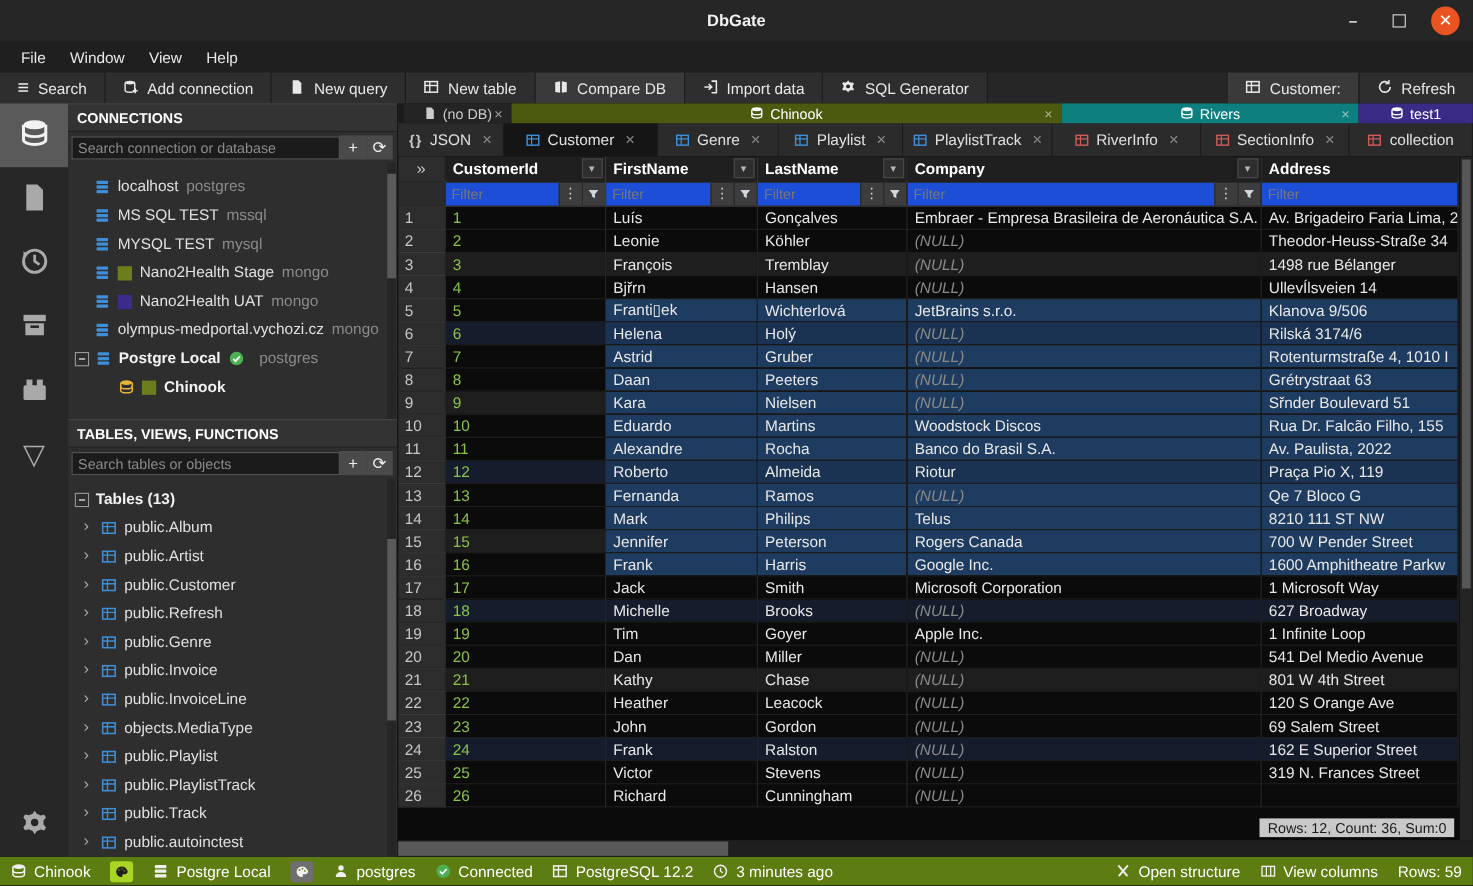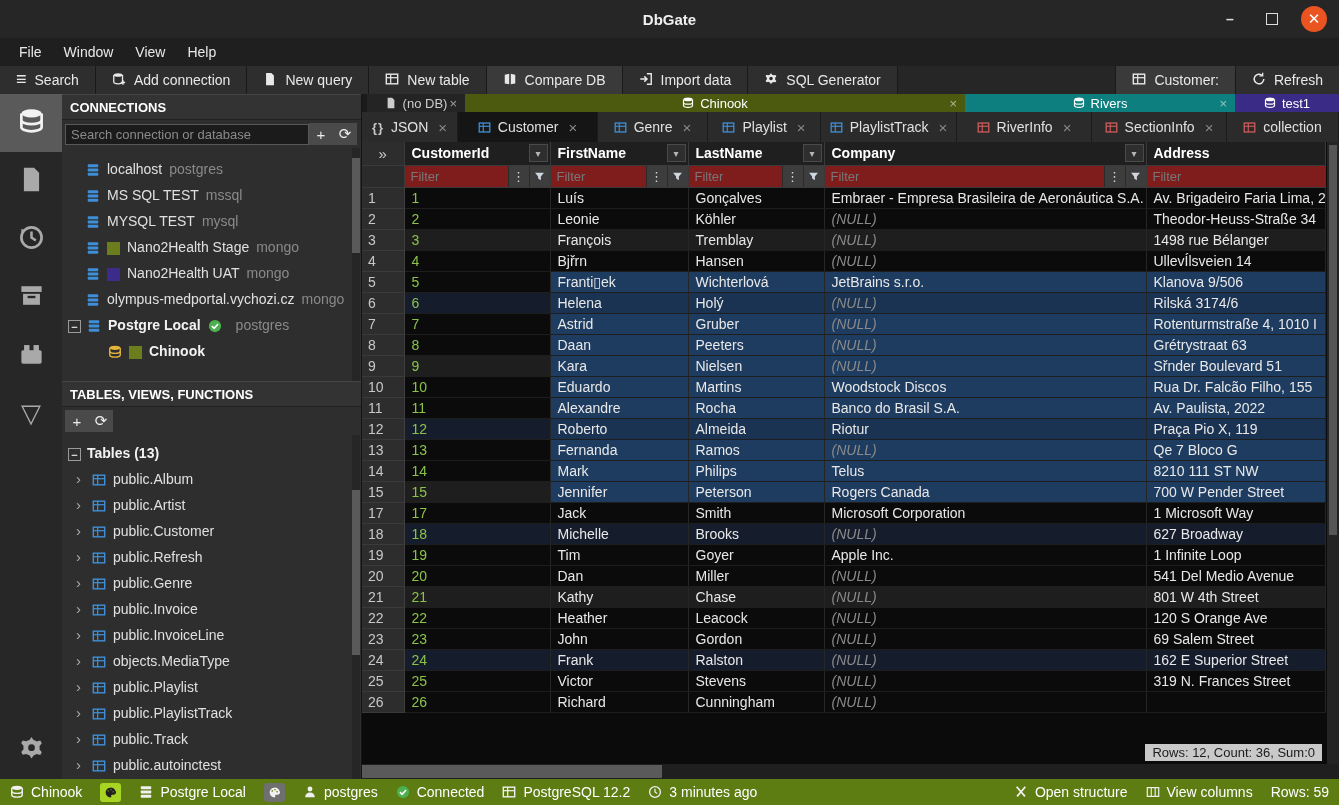--- a/index.html
+++ b/index.html
@@ -66,21 +66,21 @@
 
   
   .gridwrap { position:relative; flex:1; background:#0b0b0b; overflow:hidden; }
   table { border-collapse:collapse; table-layout:fixed; width:963px; }
   th, td { overflow:hidden; white-space:nowrap; }
   thead th { height:23px; background:#1f1f1f; color:#fff; font-weight:bold; text-align:left; padding:0 7px; border-right:1px solid #3a3a3a; border-bottom:1px solid #3a3a3a; font-size:14px; position:relative; }
   th.rownum-h { background:#2d2d2d; color:#ccc; text-align:center; padding:0; font-weight:normal; font-size:15px; }
   .hdr-btn { position:absolute; right:2px; top:2px; width:19px; height:18px; background:#2e2e2e; border:1px solid #4a4a4a; color:#b5b5b5; display:flex; align-items:center; justify-content:center; font-size:10px; font-weight:normal; }
   td.filter-cell { height:22px; background:#2b2b2b; border-right:1px solid #3a3a3a; border-bottom:1px solid #3a3a3a; padding:0; }
   .filter-inner { display:flex; height:100%; align-items:stretch; }
-  .filter-input { flex:1; min-width:0; background:#7f1d1d; border:none; outline:none; color:#ddd; font-size:13px; padding:0 6px; }
+  .filter-input { flex:1; min-width:0; background:#1d4ed8; border:none; outline:none; color:#ddd; font-size:13px; padding:0 6px; }
   .filter-input::placeholder { color:#777; }
   .f-btn { width:21px; flex:none; background:#3d3d3d; border-left:1px solid #2a2a2a; color:#cfd6de; display:flex; align-items:center; justify-content:center; font-size:12px; }
   tbody td { height:21px; border-right:1px solid #262626; border-bottom:1px solid #1e1e1e; padding:0 7px; font-size:14px; color:#e8e8e8; background:#0b0b0b; }
   td.rownum { background:#2d2d2d; color:#c8c8c8; border-right:1px solid #404040; border-bottom:1px solid #3a3a3a; padding-left:6px; }
   td.idcell { color:#8bc34a; }
   td.nullv { color:#8a8a8a; font-style:italic; }
   td.cA { background:#1e1e1e; }
   td.cB { background:#151d2c; }
   td.sel { background:#1e3c60; }
   td.selB { background:#1a3352; }
@@ -342,20 +342,21 @@
         </div>
         <div class="panel-scroll">
         <div class="panel-thumb" style="top:10px;height:95px;"></div>
       </div>
     </div>
 
     <div class="panel-header">
       <span>TABLES, VIEWS, FUNCTIONS</span>
     </div>
     <div class="search-row">
+      <input class="search-input" placeholder="Search tables or objects" style="">
       <div class="sq-btn">+</div>
       <div class="sq-btn">⟳</div>
     </div>
     <div class="tables-list" id="tablelist">
       <div class="tree-row bold has-exp">
           <span class="expander">−</span>
           <span>Tables (13)</span>
         </div>
         <div class="tree-row" style="padding-left: 14px;">
           <span class="chev">›</span>
@@ -831,20 +832,28 @@
             </tr>
             <tr>
               <td class="rownum">15</td>
               <td class="cA idcell">15</td>
               <td class="cA sel">Jennifer</td>
               <td class="cA sel">Peterson</td>
               <td class="cA sel">Rogers Canada</td>
               <td class="cA sel">700 W Pender Street</td>
             </tr>
             <tr>
+              <td class="rownum">16</td>
+              <td class="idcell">16</td>
+              <td class="sel">Frank</td>
+              <td class="sel">Harris</td>
+              <td class="sel">Google Inc.</td>
+              <td class="sel">1600 Amphitheatre Parkw</td>
+            </tr>
+            <tr>
               <td class="rownum">17</td>
               <td class="idcell">17</td>
               <td>Jack</td>
               <td>Smith</td>
               <td>Microsoft Corporation</td>
               <td>1 Microsoft Way</td>
             </tr>
             <tr>
               <td class="rownum">18</td>
               <td class="cB idcell">18</td>

